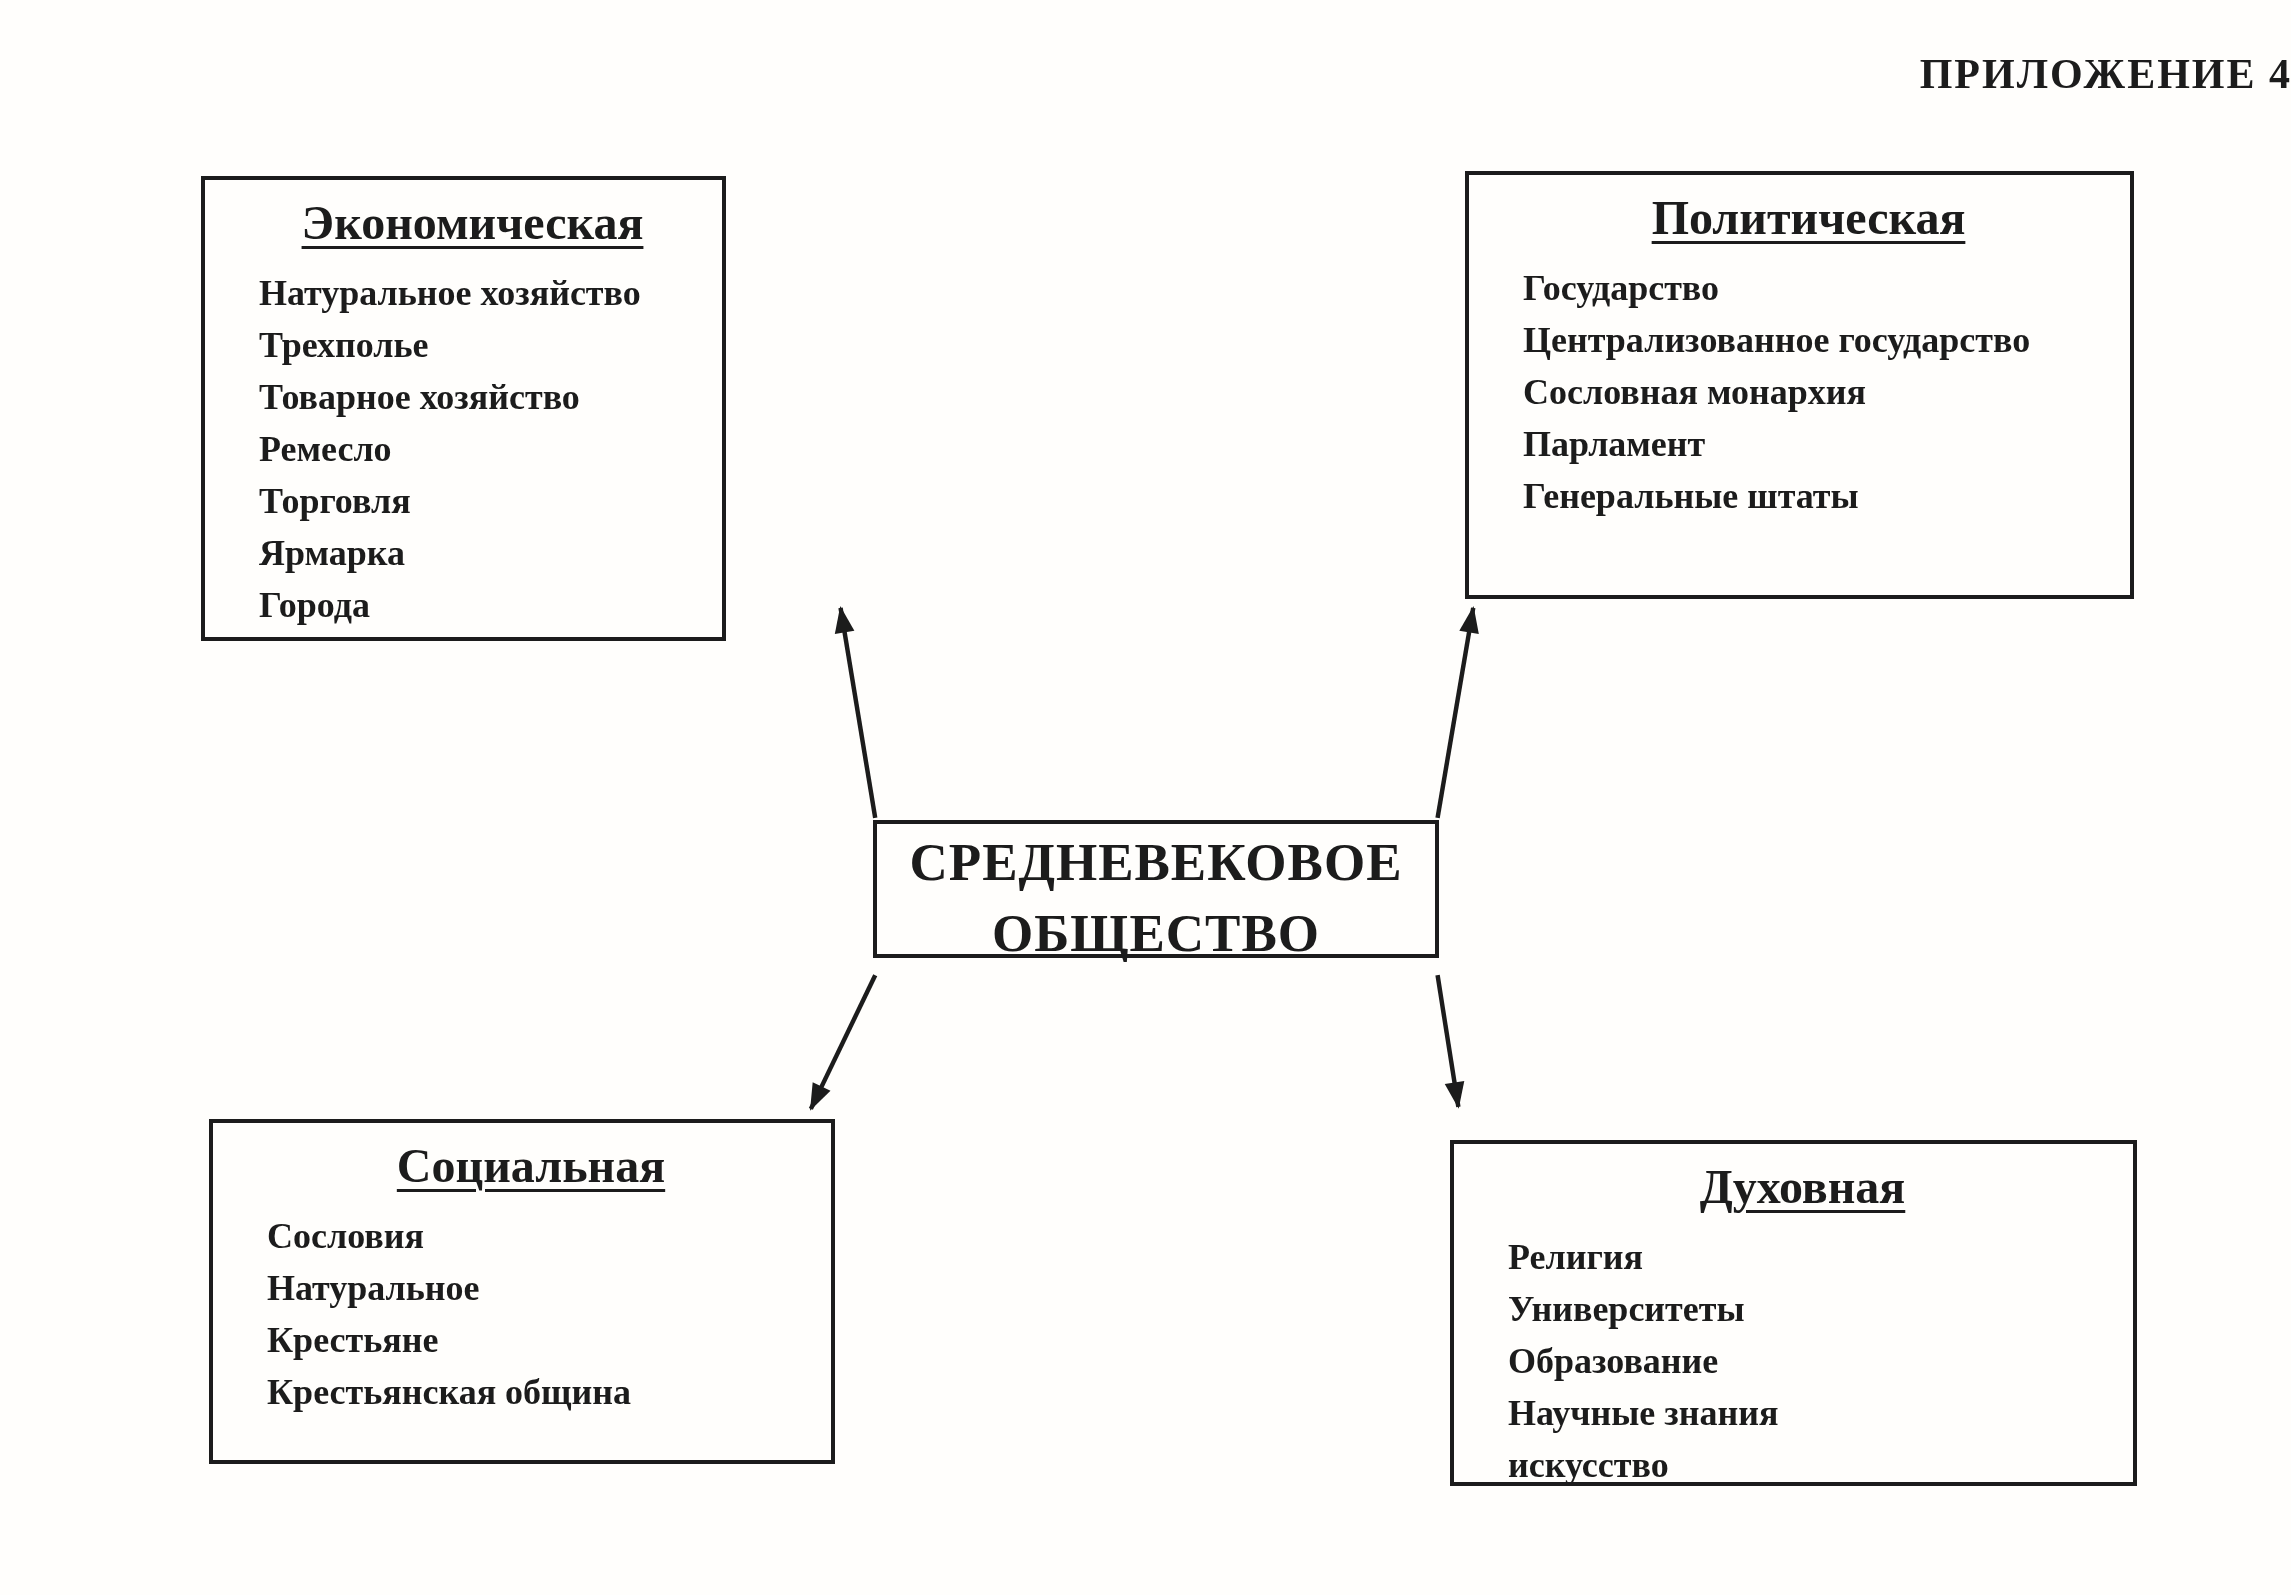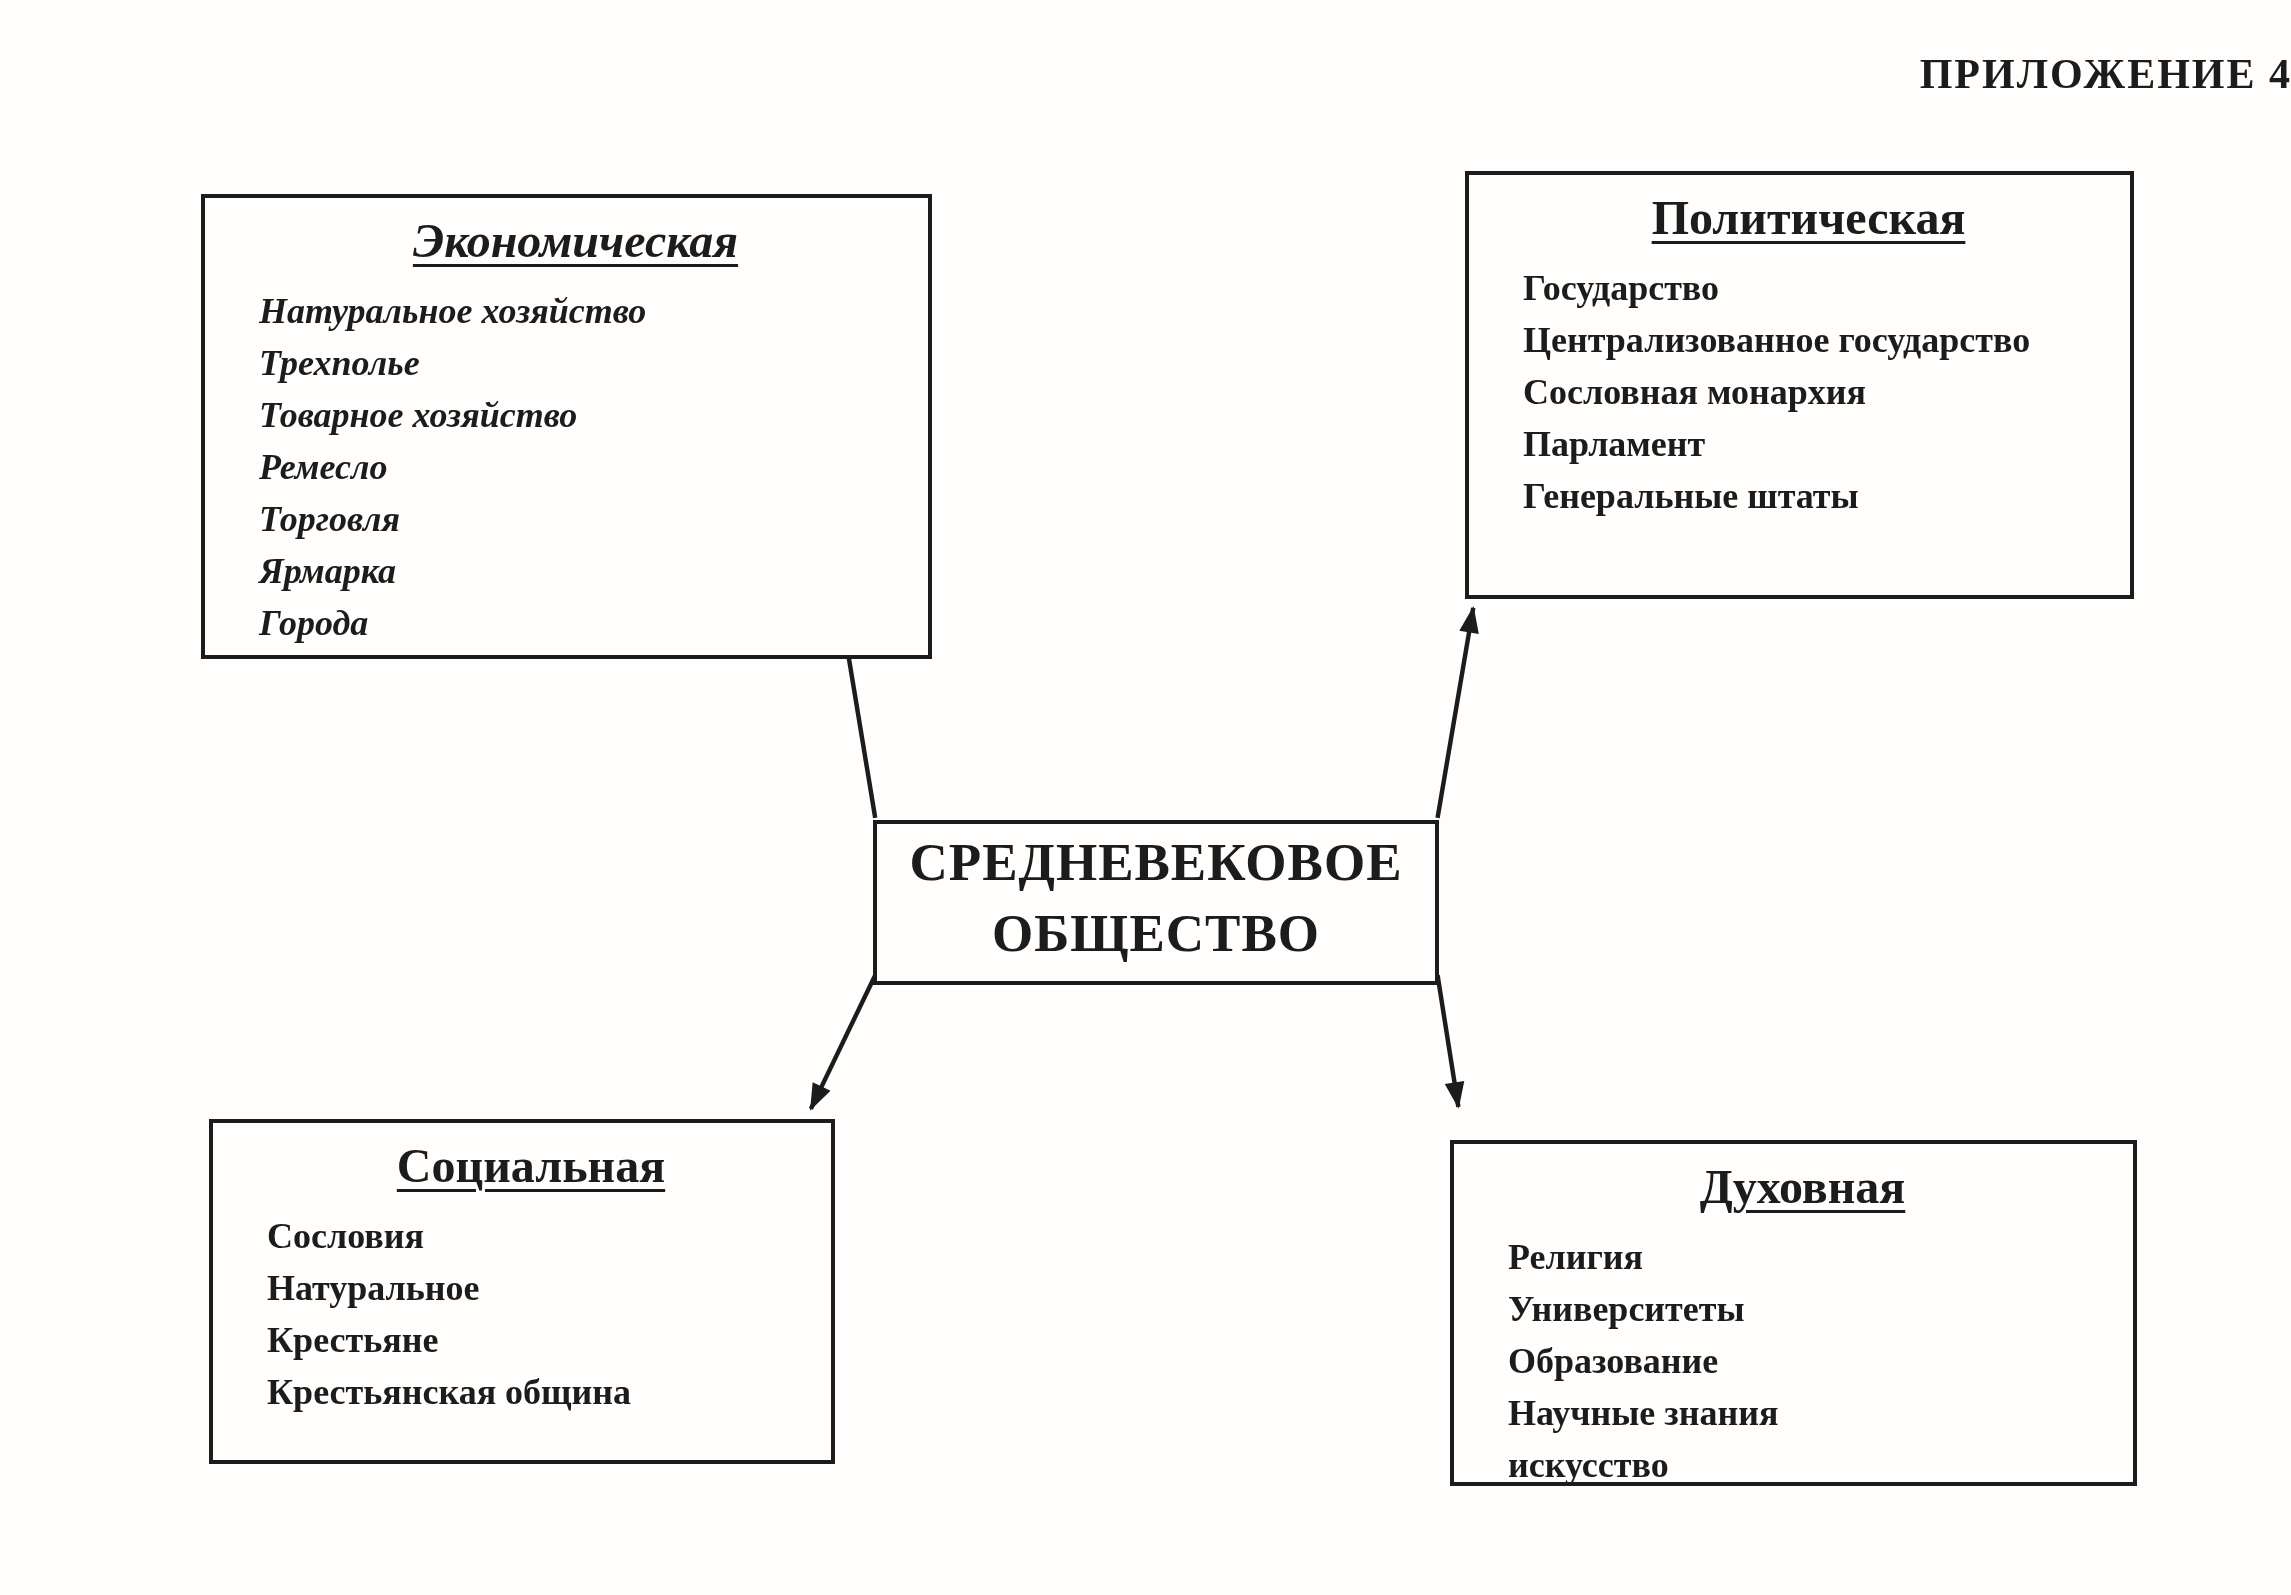--- a/index.html
+++ b/index.html
@@ -22,21 +22,21 @@
     letter-spacing: 2px;
     font-weight: 700;
   }
   .category-box {
     position: absolute;
     border: 4px solid #1c1c1c;
     box-sizing: border-box;
     background: #fffefc;
     padding: 12px 20px 0 38px;
   }
-  .box-economic  { left: 201px;  top: 194px;  width: 731px; height: 465px; font-style: italic; }
+  .box-economic  { left: 201px;  top: 176px;  width: 525px; height: 465px; }
   .box-political { left: 1465px; top: 171px;  width: 669px; height: 428px; }
   .box-social    { left: 209px;  top: 1119px; width: 626px; height: 345px; }
   .box-spiritual { left: 1450px; top: 1140px; width: 687px; height: 346px; font-family: Liberation Serif, serif; }
   .box-title {
     text-align: center;
     font-size: 48px;
     line-height: 57px;
     margin: 2px 0 8px 0;
     text-decoration: underline;
     text-decoration-thickness: 3px;
@@ -45,21 +45,21 @@
   ul.items {
     list-style: none;
     margin: 16px;
     padding: 0;
     font-size: 36px;
     line-height: 52px;
   }
   .center-box {
     position: absolute;
     left: 873px; top: 820px;
-    width: 566px; height: 165px;
+    width: 566px; height: 138px;
     border: 4px solid #1c1c1c;
     box-sizing: border-box;
     background: #fffefc;
     text-align: center;
     font-size: 53px;
     line-height: 71px;
     padding-top: 3px;
     letter-spacing: 1px;
   }
   svg.connectors {

